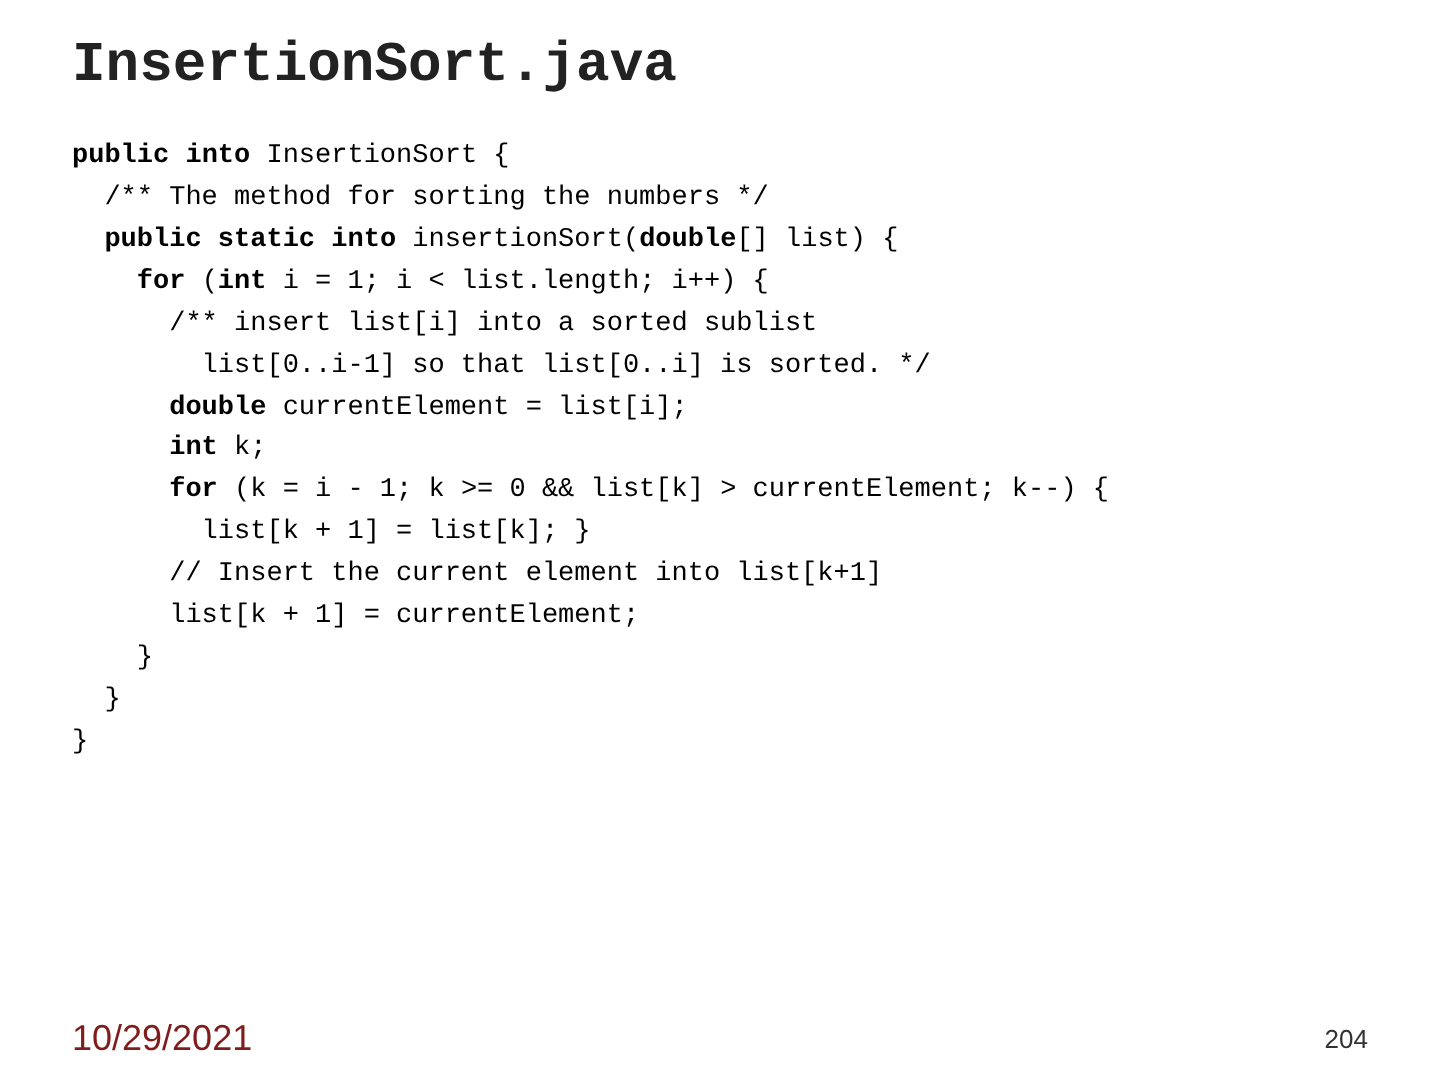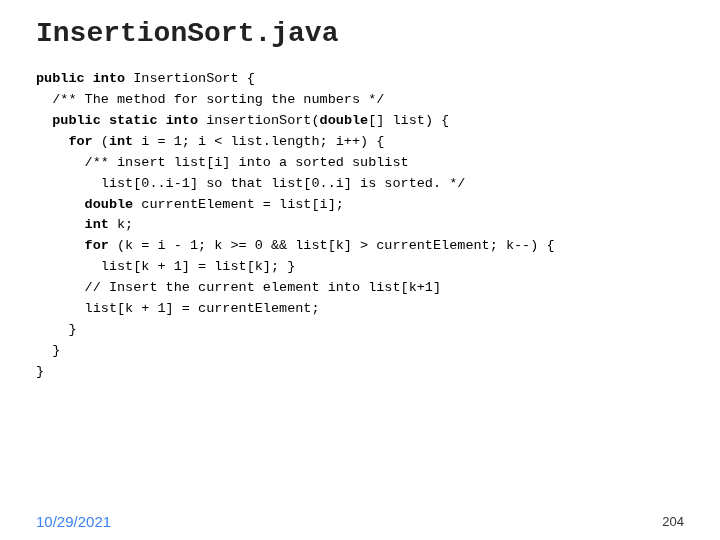--- a/index.html
+++ b/index.html
@@ -60,22 +60,22 @@
 
     .slide-footer {
       display: flex;
       justify-content: space-between;
       align-items: center;
       padding: 8px 36px 10px 36px;
       border-top: none;
     }
 
     .footer-date {
-      font-size: 15px;
-      color: #3b82f6;
+      font-size: 18px;
+      color: #7f1d1d;
       text-align: right;
     }
 
     .footer-course {
       font-size: 13px;
       color: #333;
     }
 
     .footer-page {
       font-size: 13px;

